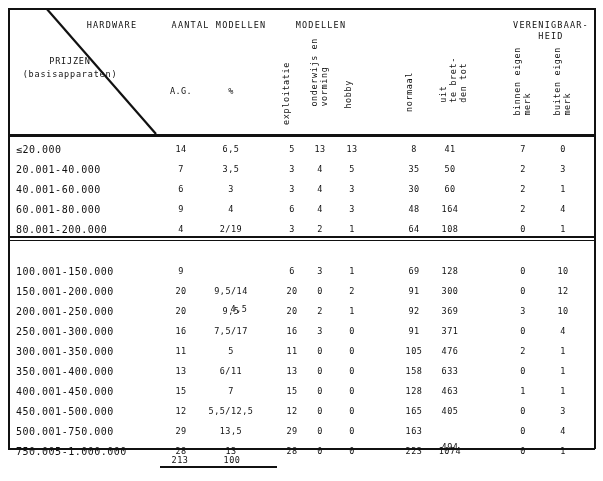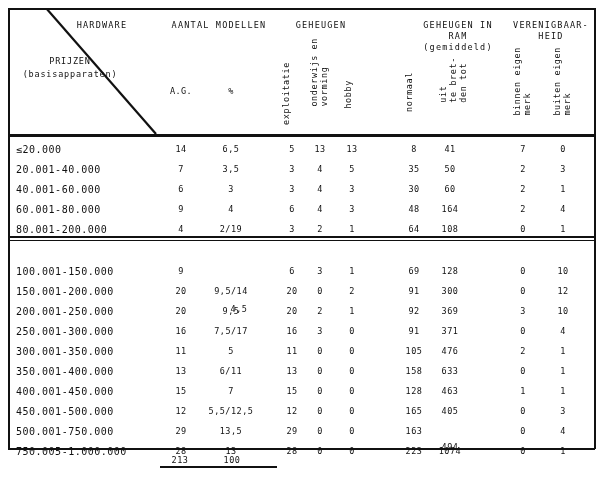--- a/index.html
+++ b/index.html
@@ -98,29 +98,26 @@
 
   <div class="vline thick" style="left:8px; top:8px; height:441px;"></div>
   <div class="vline thick" style="left:594px; top:8px; height:441px;"></div>
 
   <div class="diag">
     <svg width="120" height="130" viewBox="0 0 120 130">
       <line x1="2" y1="0" x2="112" y2="126" stroke="#111" stroke-width="2.2"></line>
     </svg>
   </div>
 
-  <div class="abs hdr-grp" style="left:66px; top:20px; width:72px;text-align:center;">HARDWARE</div>
+  <div class="abs hdr-grp" style="left:76px; top:20px; width:72px;text-align:center;">HARDWARE</div>
 
   <div class="abs hdr-grp" style="left:156px; top:20px; width:126px;">AANTAL MODELLEN</div>
 
-  <div class="abs hdr-grp" style="left:283px; top:20px; width:76px;">GEHEUGEN</div>
-
-  <div class="abs hdr-grp" style="left:400px; top:20px; width:116px; line-height:11px;">GEHEUGEN IN
-RAM
-(gemiddeld)</div>
+  <div class="abs hdr-grp" style="left:283px; top:20px; width:76px;">MODELLEN</div>
+
 
   <div class="abs hdr-grp" style="left:505px; top:20px; width:92px; line-height:11px;">VERENIGBAAR-
 HEID</div>
 
   <div class="corner-label" style="left:4px; top:68px; width:132px;">(basisapparaten)</div>
   <div class="corner-label" style="left:10px; top:55px; width:120px;">PRIJZEN</div>
 
   <div class="abs t c" style="left:163px; top:86px; width:36px;">A.G.</div>
   <div class="abs t c" style="left:213px; top:86px; width:36px;">%</div>
 

